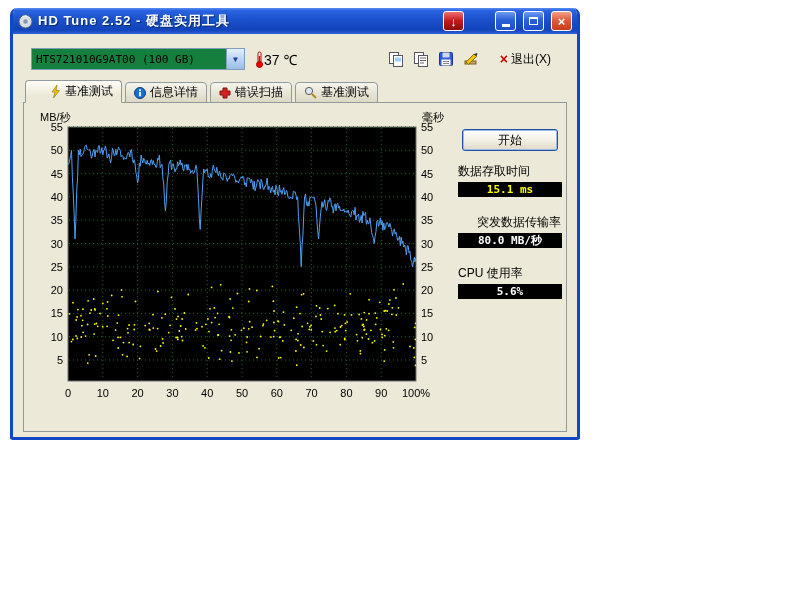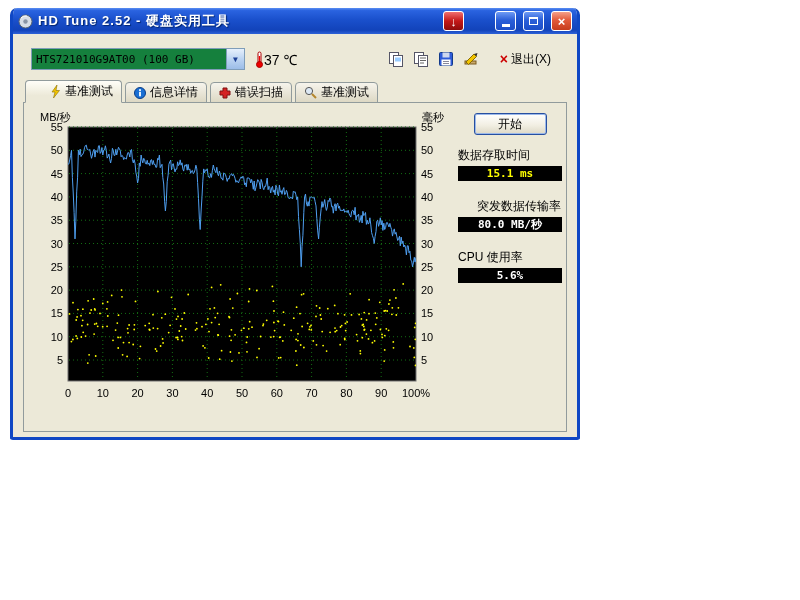--- a/index.html
+++ b/index.html
@@ -41,21 +41,21 @@
     background:linear-gradient(#f6f4ec,#ddd8c4);cursor:default;}
   .tab.active{height:23px;background:linear-gradient(#fffef8,#ece9d8 70%);border-bottom:1px solid #ece9d8;padding-left:24px;}
 
   
   .tabpage{margin:0 10px;height:318px;border:1px solid #919b9c;background:#ece9d8;
     display:flex;padding:6px 4px 4px 6px;box-sizing:content-box;position:relative;z-index:1;}
   .chart-area{width:424px;}
 
   
   .side{flex:1;margin-left:4px;display:flex;flex-direction:column;font-size:12px;color:#000;}
-  .start-btn{align-self:center;width:73px;height:22px;margin-top:4px;font-size:12px;
+  .start-btn{align-self:center;width:96px;height:22px;margin-top:20px;font-size:12px;
     background:linear-gradient(180deg,#ffffff,#f2efe3 55%,#ddd8c6);border:1px solid #274fa0;border-radius:3px;
     box-shadow:inset 0 0 0 1px #9cb9ea;cursor:default;font-family:"Liberation Sans",sans-serif;}
   .group{margin-top:16px;border:1px solid #d2cdba;border-radius:3px;padding:10px 6px 2px;position:relative;
     box-shadow:inset 1px 1px 0 #fff;}
   .group-caption{position:absolute;top:-8px;left:3px;background:#ece9d8;padding:0 3px;color:#008080;}
   .row-label{margin:1px 0 2px;}
   .valbox{background:#000;height:15px;display:flex;align-items:center;justify-content:center;
     font-family:"DejaVu Sans Mono",monospace;font-weight:bold;font-size:11px;margin-bottom:7px;}
   .cyan{color:#00ffff;}
   .yellow{color:#ffff00;}

